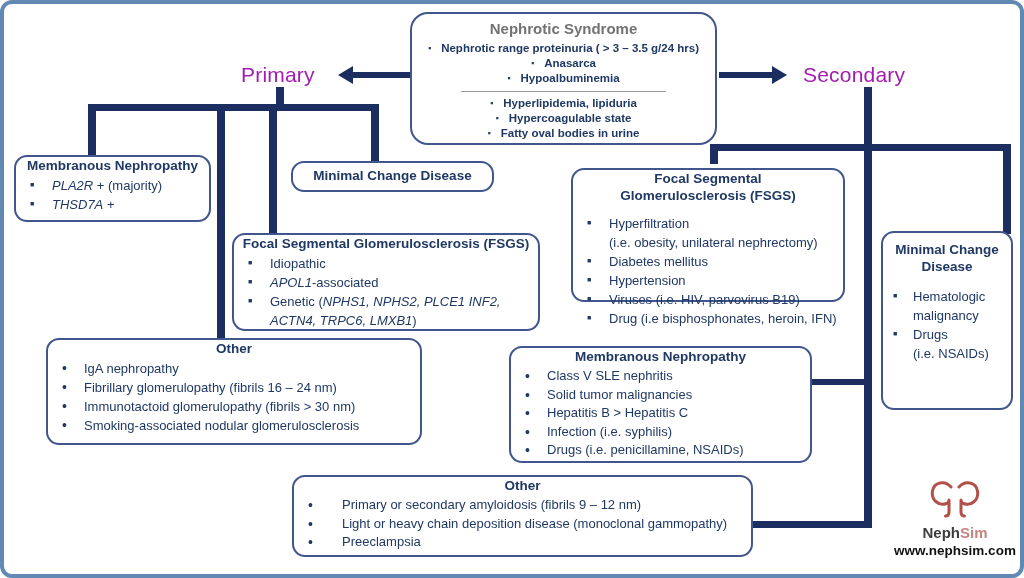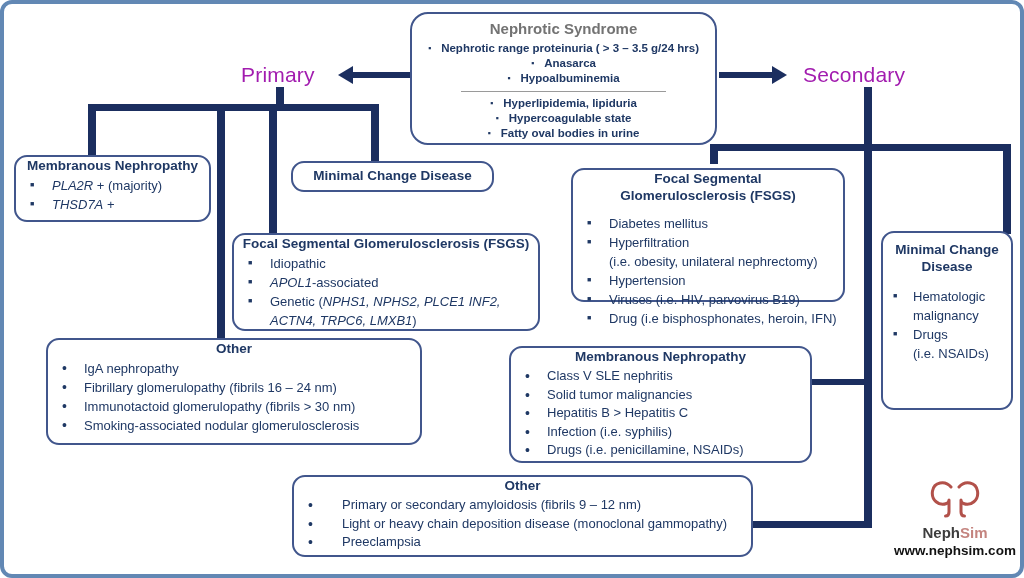--- a/index.html
+++ b/index.html
@@ -119,22 +119,22 @@
         <li>Smoking-associated nodular glomerulosclerosis</li>
       </ul>
   </div>
 
   <div class="box" id="box-fsgs-secondary" style="left:567px;top:140px;width:274px;height:134px;margin-top:24px;">
     <div class="box-title">
       <div>Focal Segmental</div>
       <div>Glomerulosclerosis (FSGS)</div>
     </div>
     <ul class="items sq">
+        <li><span>Hyperfiltration</span><br><span>(i.e. obesity, unilateral nephrectomy)</span></li>
         <li>Diabetes mellitus</li>
-        <li><span>Hyperfiltration</span><br><span>(i.e. obesity, unilateral nephrectomy)</span></li>
         <li>Hypertension</li>
         <li>Viruses (i.e. HIV, parvovirus B19)</li>
         <li>Drug (i.e bisphosphonates, heroin, IFN)</li>
       </ul>
   </div>
 
   <div class="box" id="box-membranous-secondary" style="left:505px;top:342px;width:303px;height:117px;">
     <div class="box-title">Membranous Nephropathy</div>
     <ul class="items rd">
         <li>Class V SLE nephritis</li>

